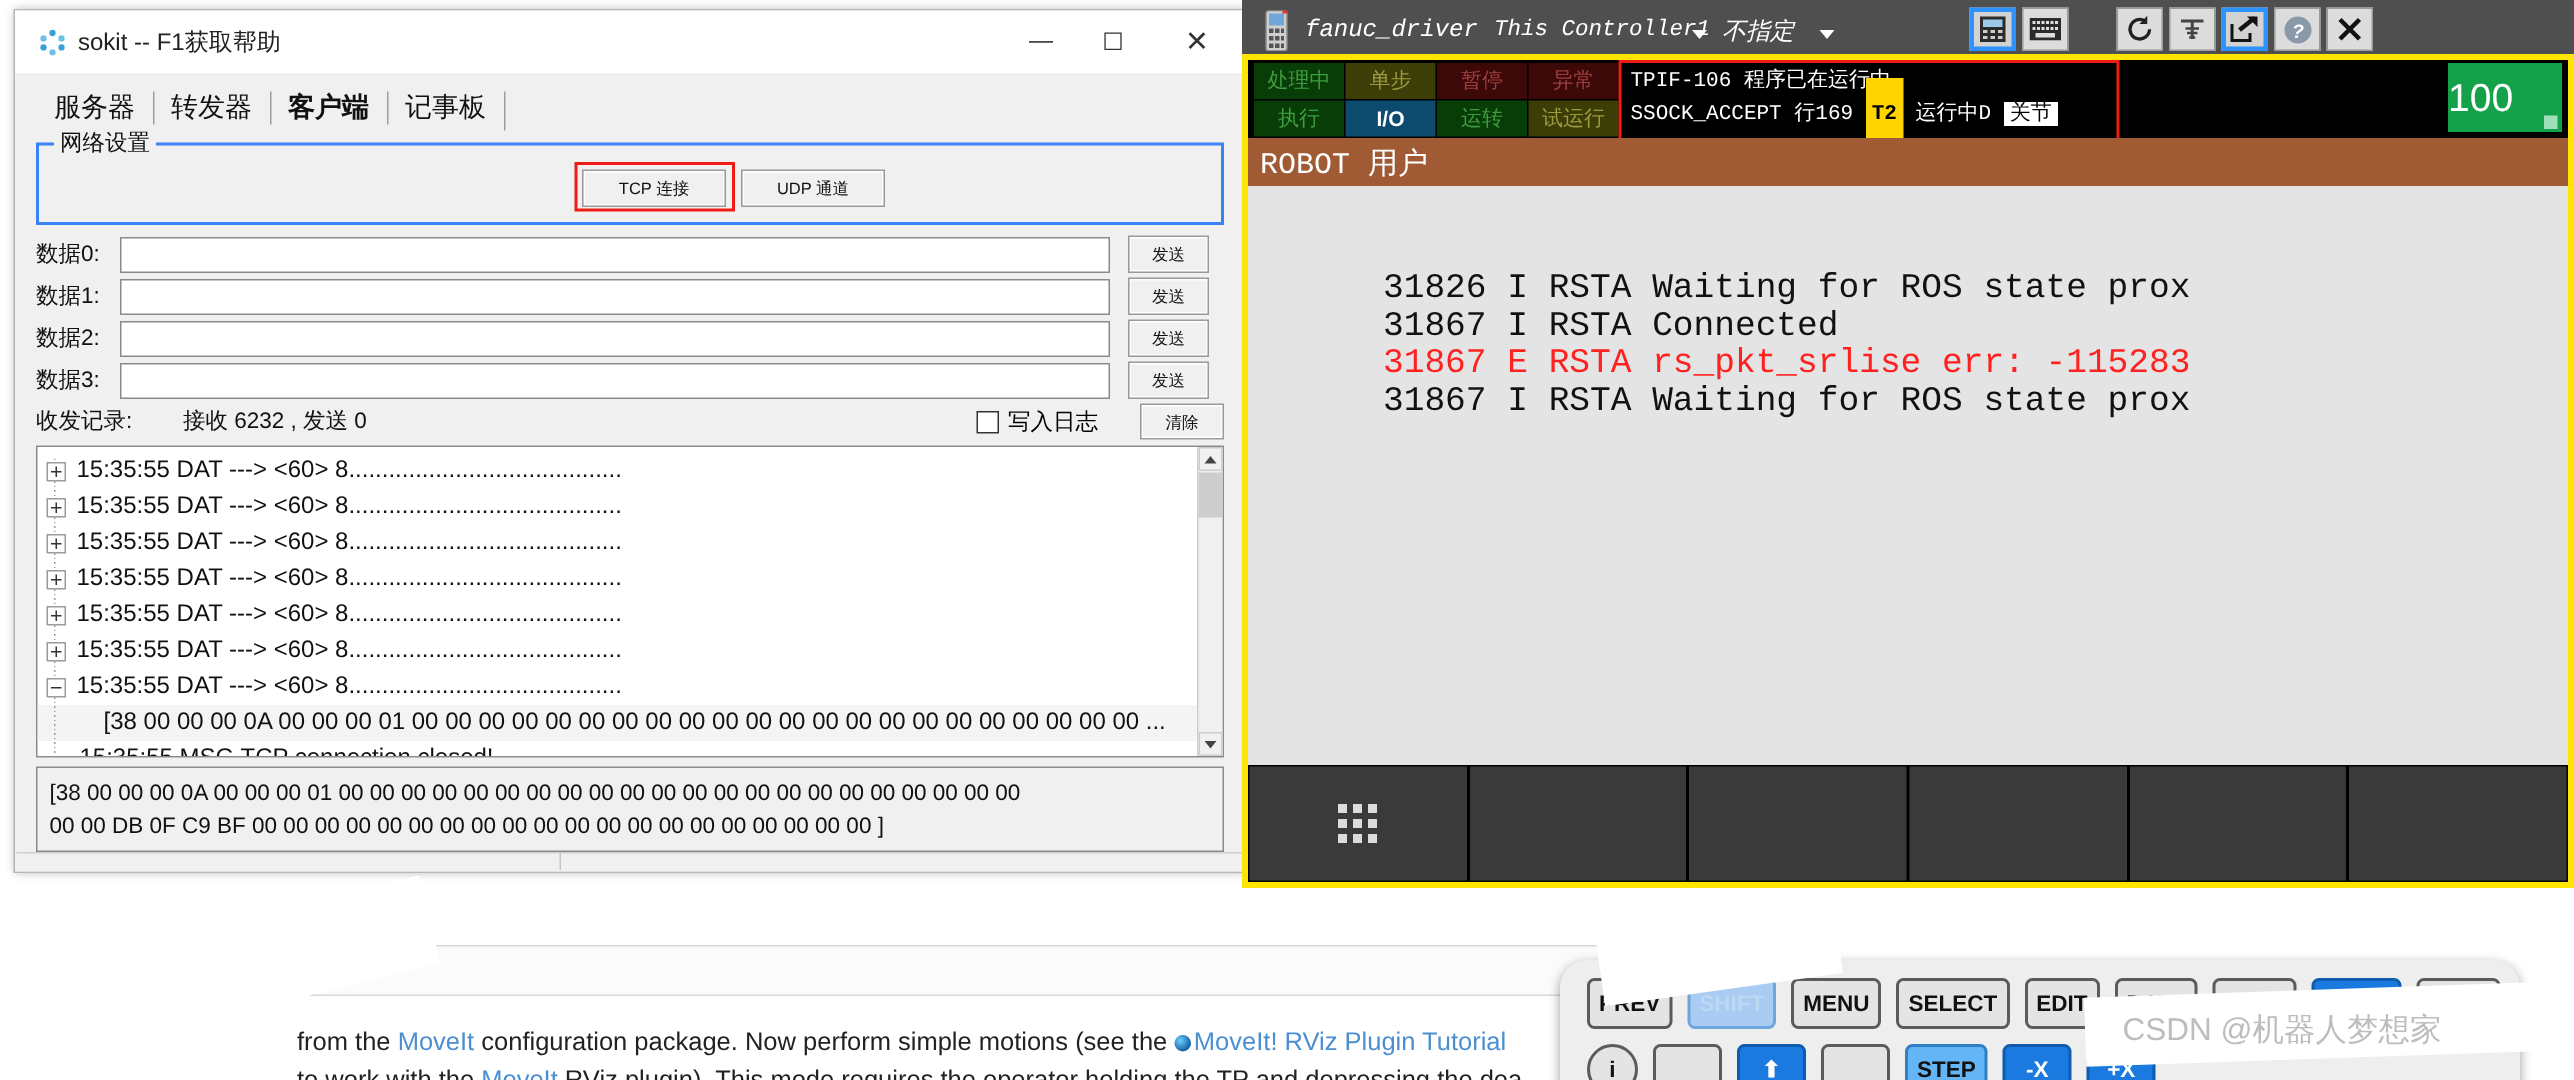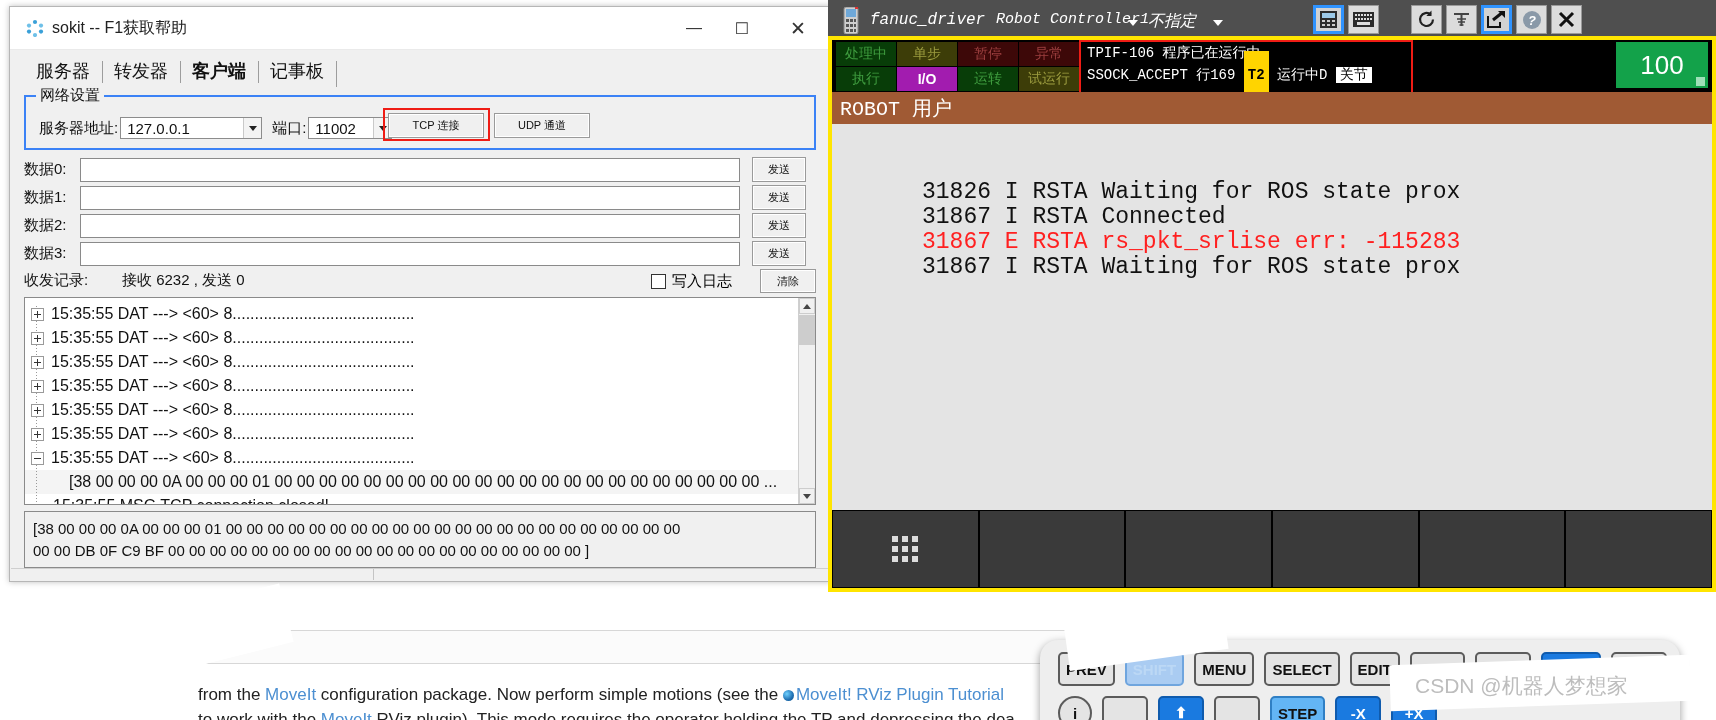--- a/index.html
+++ b/index.html
@@ -172,35 +172,35 @@
   }
   .ticon.sel{border:3px solid #2f93ff;background:#d2d2d2;}
 
   
   .stwrap{position:absolute;left:4px;top:40px;width:880px;height:52px;background:#000;}
   .stgrid{position:absolute;left:4px;top:2px;display:grid;grid-template-columns:repeat(4,60px);grid-template-rows:24px 24px;gap:1px;}
   .stcell{display:flex;align-items:center;justify-content:center;font-size:14px;color:#cfcfcf;}
   .stcell.dim-green{background:#083d08;color:#3f9c3f;}
   .stcell.dim-olive{background:#3d3d08;color:#9c9c3f;}
   .stcell.dim-red{background:#3d0808;color:#9c3f3f;}
-  .stcell.on-green{background:#a21caf;color:#ffffff;font-weight:bold;}
+  .stcell.on-green{background:#0c4a6e;color:#ffffff;font-weight:bold;}
 
   .alarmbox{
     position:absolute;left:247px;top:0px;width:334px;height:64px;
     border:2px solid #ef1c15;background:#000;box-sizing:border-box;
     font-family:"Liberation Mono",monospace;
   }
   .alarmbox .al1{position:absolute;left:6px;top:2px;font-size:14px;color:#fff;white-space:nowrap;}
   .alarmbox .al2{position:absolute;left:6px;top:24px;font-size:14px;color:#fff;white-space:nowrap;}
   .badge-t2{background:#ffd400;color:#000;font-weight:bold;padding:16px 4px;}
   .badge-joint{background:#fff;color:#000;padding:0 4px;}
 
   .ovr{
-    position:absolute;right:4px;top:2px;width:92px;height:46px;background:#13a24a;
-    display:flex;align-items:center;justify-content:center;color:#fff;font-size:26px;
+    position:absolute;right:4px;top:2px;width:76px;height:46px;background:#13a24a;
+    display:flex;align-items:center;justify-content:flex-start;color:#fff;font-size:26px;
   }
   .ovr .ovicon{position:absolute;right:3px;bottom:2px;width:9px;height:9px;background:#9fe0b8;}
 
   
   .userbar{
     position:absolute;left:4px;top:92px;width:880px;height:32px;background:#a05a34;
     color:#fff;font-family:"Liberation Mono",monospace;font-size:20px;
     display:flex;align-items:center;padding-left:8px;box-sizing:border-box;
   }
   .screen{
@@ -287,36 +287,20 @@
     <div class="tab">服务器</div>
     <div class="tab">转发器</div>
     <div class="tab sel">客户端</div>
     <div class="tab">记事板</div>
     <div class="endsep"></div>
   </div>
 
   <div class="groupbox">
     <div class="gtitle">网络设置</div>
 
-    <div class="netrow">
-      <span class="lab">服务器地址:</span>
-      <span class="combo addr">
-        <span class="cv">127.0.0.1</span>
-        <span class="carrow">
-            <i></i>
-          </span>
-      </span>
-      <span class="lab">端口:</span>
-      <span class="combo port">
-        <span class="cv">11002</span>
-        <span class="carrow">
-            <i></i>
-          </span>
-      </span>
-    </div>
 
     <div class="redbox"></div>
     <div class="btn3d tcpbtn">TCP 连接</div>
     <div class="btn3d udpbtn">UDP 通道</div>
   </div>
 
   <div class="datarow" style="top:150px">
     <span class="dlab">数据0:</span>
     <input class="dinput" type="text" value="" style="">
     <span class="btn3d sendbtn">发送</span>
@@ -413,21 +397,21 @@
         <rect x="12" y="12" width="2" height="3" fill="#555"></rect>
       <rect x="4" y="17" width="3" height="3" fill="#555"></rect>
         <rect x="8" y="17" width="3" height="3" fill="#555"></rect>
         <rect x="12" y="17" width="2" height="3" fill="#555"></rect>
       <rect x="4" y="22" width="3" height="3" fill="#555"></rect>
         <rect x="8" y="22" width="3" height="3" fill="#555"></rect>
         <rect x="12" y="22" width="2" height="3" fill="#555"></rect>
       <rect x="13" y="-1" width="3" height="3" fill="#d33"></rect>
     </svg>
     <div class="tp-name">fanuc_driver</div>
-    <div class="tp-ctrl">Robot Controller1</div>
+    <div class="tp-ctrl">This Controller1</div>
     <div class="tp-ctrl-caret"></div>
     <div class="tp-mode">不指定</div>
     <div class="tp-mode-caret"></div>
 
     <div class="ticon sel" style="left:485px">
       <svg width="19" height="19" viewBox="0 0 19 19">
           <rect x="1" y="1" width="17" height="17" fill="#2b2b2b"></rect>
           <rect x="3" y="3" width="13" height="5" fill="#9cc9e8"></rect>
           <rect x="3" y="10" width="3" height="2" fill="#ccc"></rect>
           <rect x="8" y="10" width="3" height="2" fill="#ccc"></rect>

